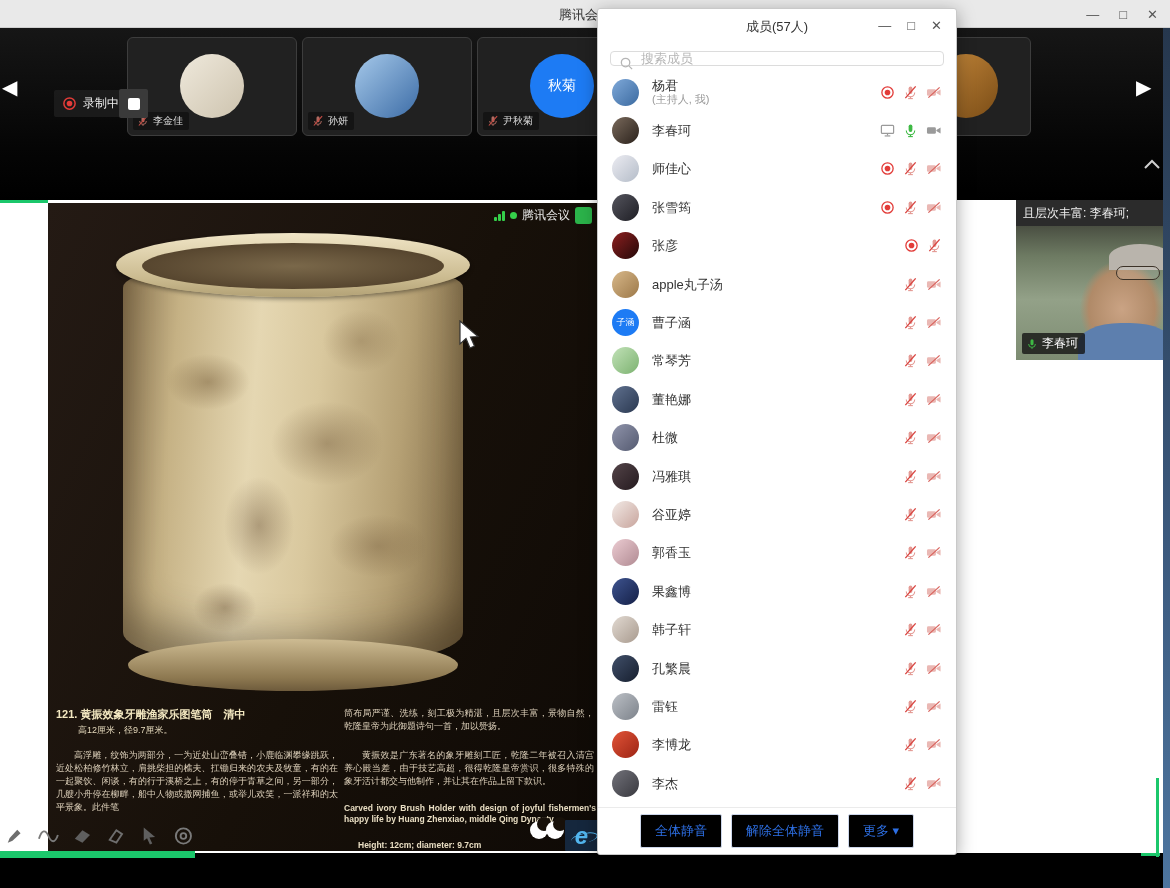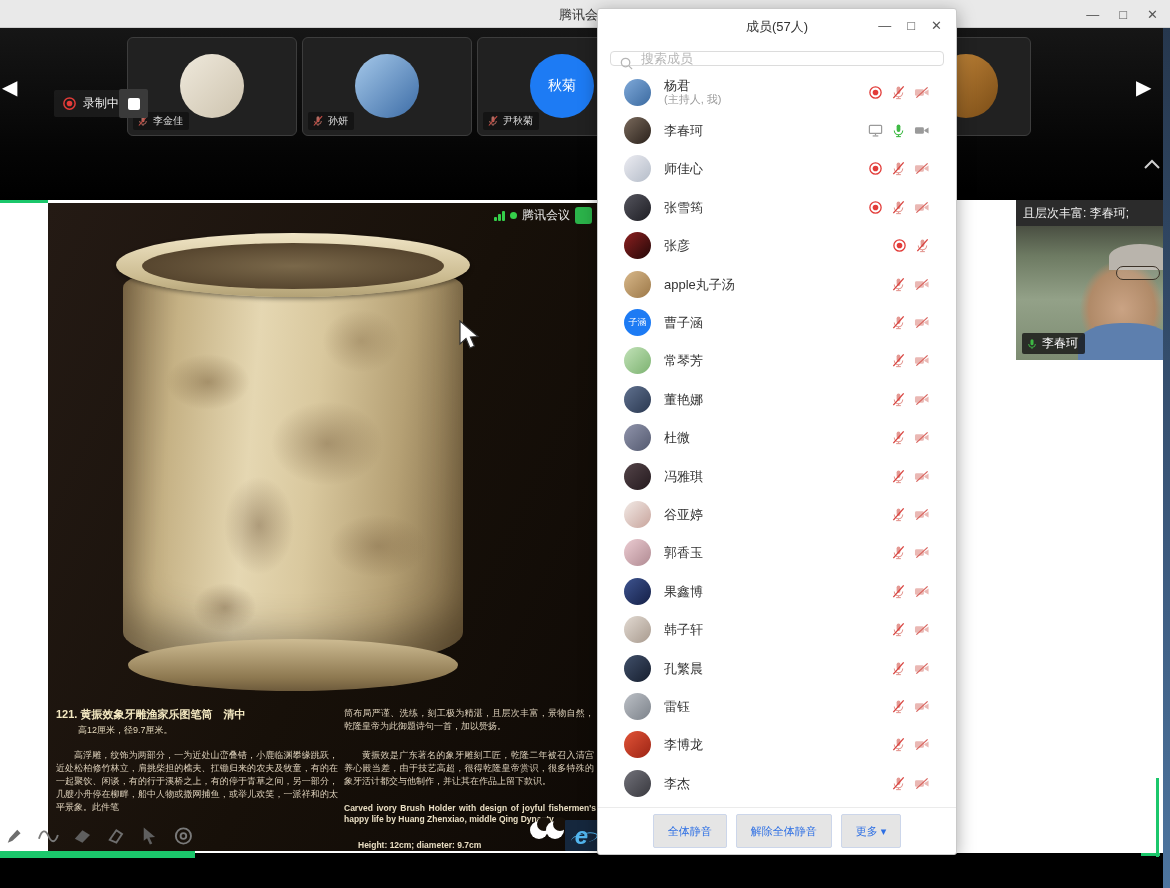--- a/index.html
+++ b/index.html
@@ -132,32 +132,32 @@
     display:flex; flex-direction:column; }
   .panel-titlebar { position:relative; height:32px; flex:0 0 auto; }
   .panel-title { position:absolute; left:0; right:0; top:9px; text-align:center; font-size:13px; color:#333; }
   .panel-titlebar .winctl { right:14px; gap:16px; height:32px; }
   .search-wrap { margin:8px 12px 6px; flex:0 0 auto; position:relative; }
   .search-input { width:100%; height:15px; border:1px solid #dcdcdc; border-radius:4px;
     padding:0 10px 0 30px; font-size:13px; color:#333; outline:none; background:#fff; }
   .search-input::placeholder { color:#b5b5b5; }
   .search-icon { position:absolute; left:9px; top:7px; }
   .member-list { flex:1 1 auto; overflow:hidden; }
-  .member-row { height:38.4px; display:flex; align-items:center; padding:0 26px; cursor:pointer;justify-content:center; }
+  .member-row { height:38.4px; display:flex; align-items:center; padding:0 14px; cursor:pointer;justify-content:center; }
   .m-avatar { width:27px; height:27px; border-radius:50%; flex:0 0 auto; display:flex; align-items:center;
     justify-content:center; color:#fff; font-size:9px; }
   .m-text { margin-left:13px; flex:1 1 auto; min-width:0; }
   .m-name { font-size:13px; color:#333; line-height:15px; white-space:nowrap; }
   .m-sub { font-size:11px; color:#999; line-height:13px; }
   .m-icons { display:flex; align-items:center; gap:8px; flex:0 0 auto; }
   .m-icons svg { display:block; }
   .panel-footer { flex:0 0 auto; height:47px; border-top:1px solid #ebebeb; display:flex;
     align-items:center; justify-content:center; gap:9px; }
-  .pf-btn { height:27px; padding:16px 14px; background:#e5e5e5; border:1px solid #ccd6ea; border-radius:2px;
-    color:#2d6fe4; font-size:11px; display:flex; align-items:center; cursor:pointer; white-space:nowrap; }
+  .pf-btn { height:27px; padding:16px 14px; background:#000000; border:1px solid #ccd6ea; border-radius:2px;
+    color:#2d6fe4; font-size:13px; display:flex; align-items:center; cursor:pointer; white-space:nowrap; }
 
   .black-bottom { position:absolute; left:0; top:858px; width:1163px; height:30px; background:#000; z-index:2; }
 </style>
 </head>
 <body>
 
 <div id="desktop">
 
   <div class="titlebar">
     <div class="t-title">腾讯会议</div>

